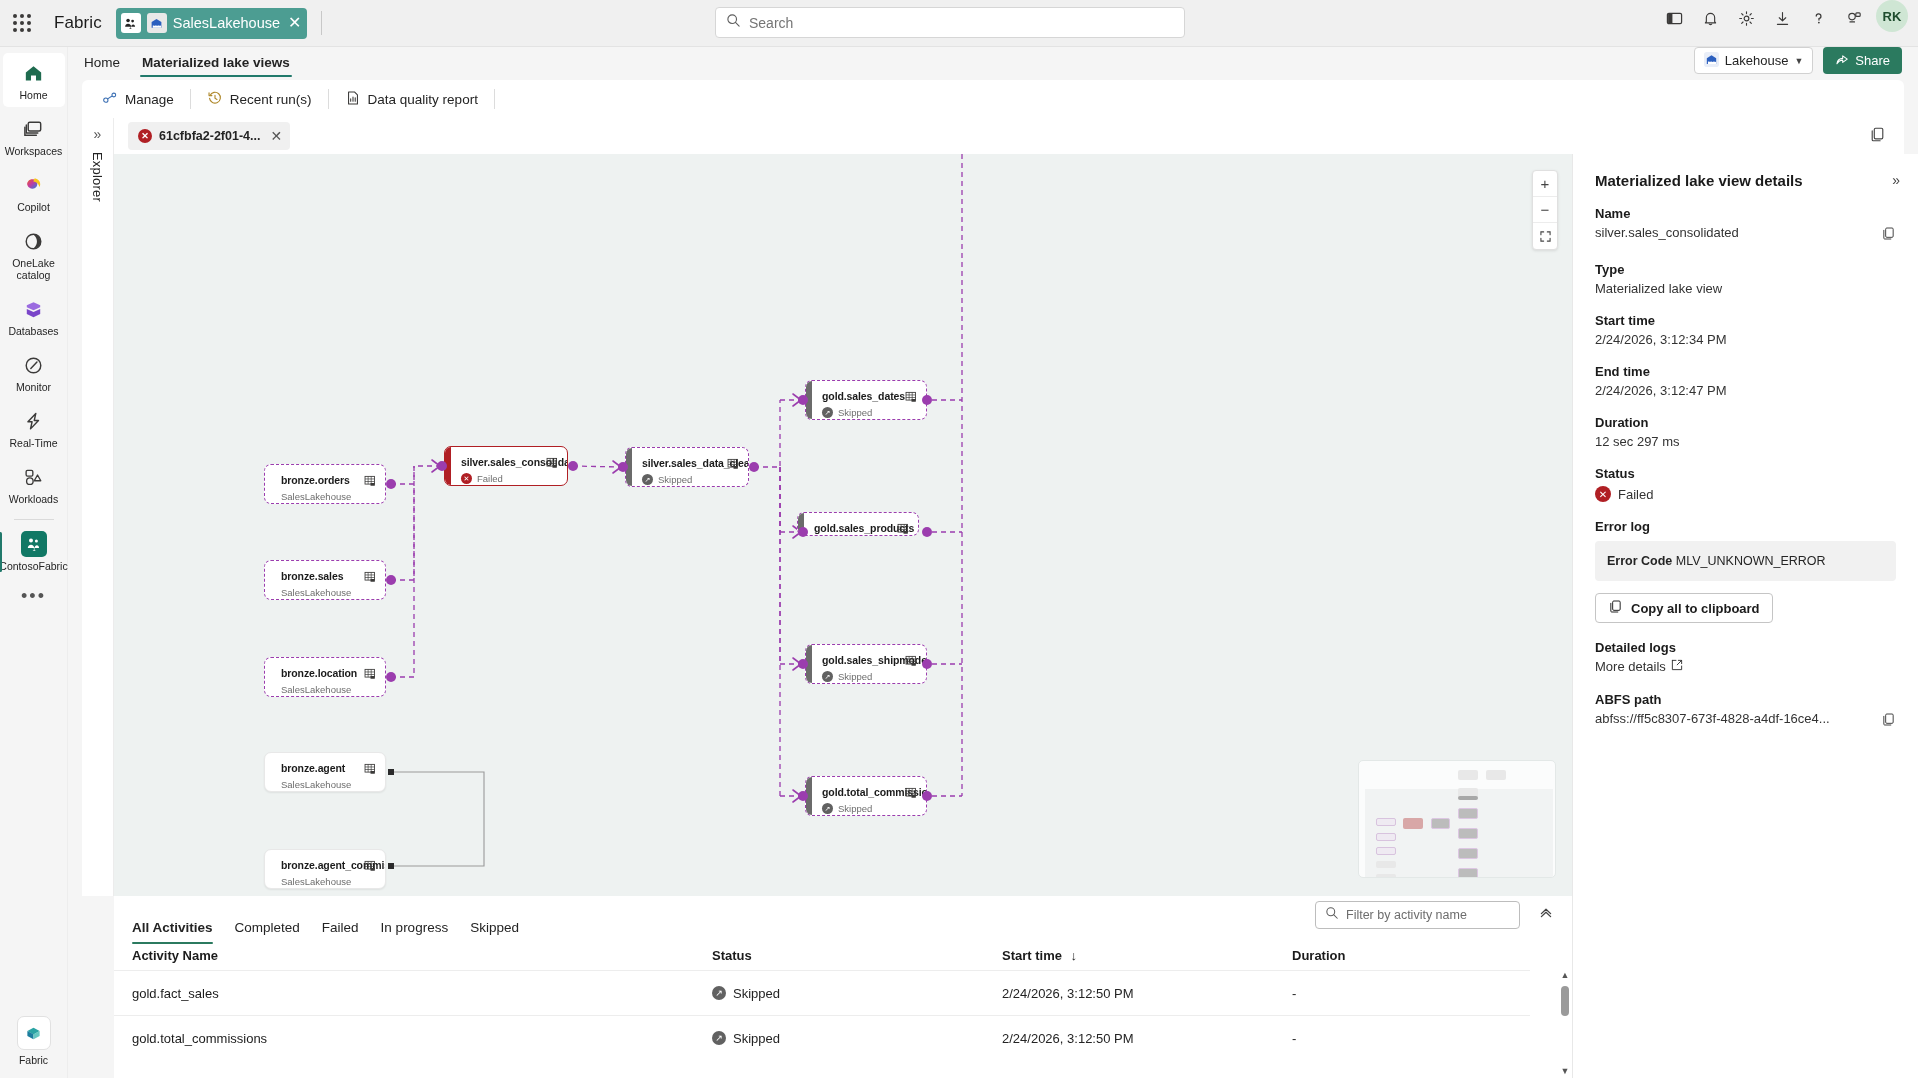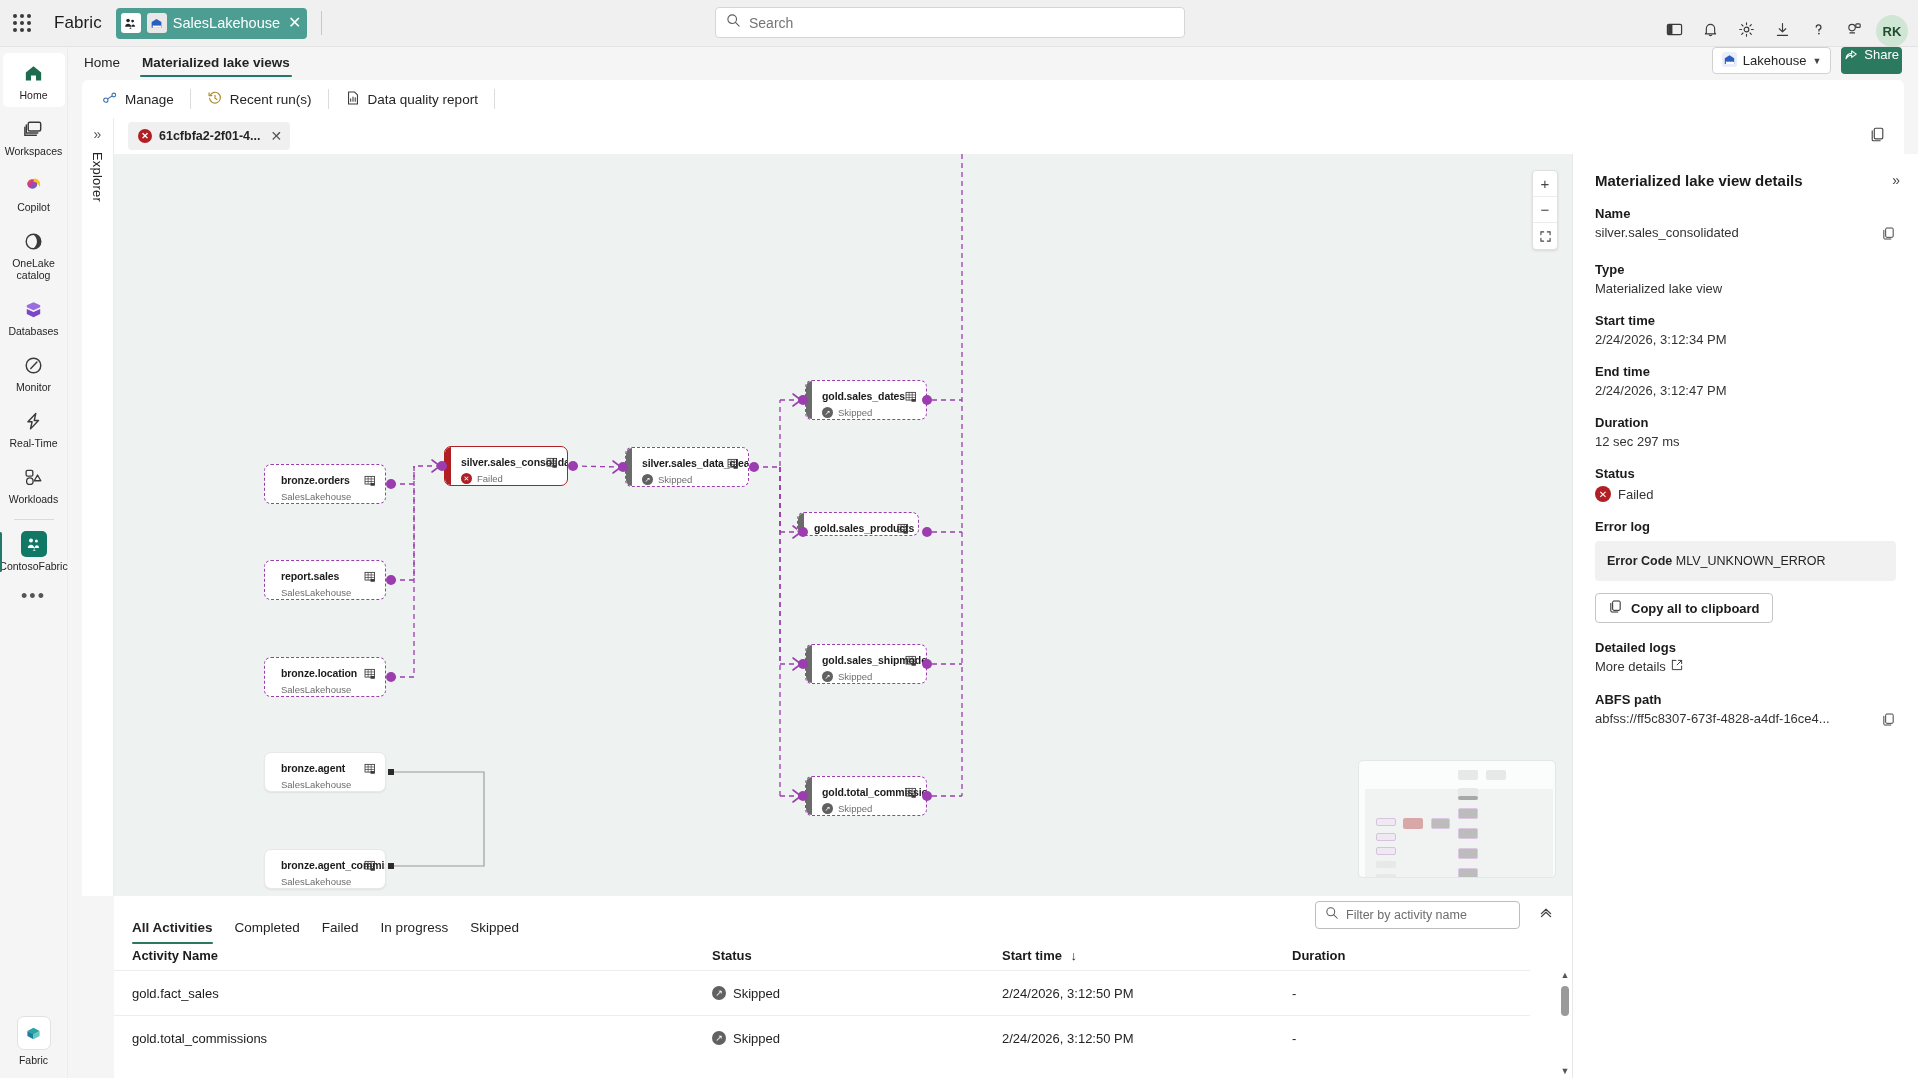--- a/index.html
+++ b/index.html
@@ -35,21 +35,21 @@
   }
   .ws-chip .nm { color:#fff; font-size:14.5px; white-space:nowrap; }
   .ws-chip .cl { color:#fff; font-size:16px; margin-left:2px; line-height:1; }
   .vsep { width:1px; height:24px; background:#c8c8c8; margin-left:14px; }
   .searchwrap { position:absolute; left:715px; top:7px; width:470px; height:31px; }
   .searchbox {
     width:100%; height:100%; background:#fff; border:1px solid #d6d6d6; border-radius:4px;
     display:flex; align-items:center; padding:0 10px; gap:8px; cursor:text;
   }
   .searchbox .ph { color:#757575; font-size:14px; }
-  .topicons { position:absolute; right:10px; top:0; height:47px; display:flex; align-items:flex-end; }
+  .topicons { position:absolute; right:10px; top:0; height:47px; display:flex; align-items:flex-start; }
   .ticon {
     width:36px; height:36px; display:flex; align-items:center; justify-content:center;
     border-radius:4px; cursor:pointer; color:#3b3a39;
   }
   .avatar {
     width:32px; height:32px; border-radius:50%; background:#cfe6d4; color:#1f4d2e;
     display:flex; align-items:center; justify-content:center; font-size:13px; font-weight:600;
     margin-left:4px; cursor:pointer;
   }
 
@@ -92,21 +92,21 @@
   .ph-tab.active::after {
     content:''; position:absolute; left:0; right:0; bottom:0; height:2.5px; background:#21796b; border-radius:2px;
   }
   .headright { position:absolute; right:16px; bottom:3px; display:flex; align-items:center; gap:10px;margin-top:28px; }
   .lh-btn {
     height:27px; border:1px solid #d1d1d1; background:#fff; border-radius:4px;
     display:flex; align-items:center; gap:6px; padding:0 9px; font-size:13px; color:#242424; cursor:pointer;
   }
   .share-btn {
     height:27px; background:#2b7a5f; color:#fff; border-radius:4px;
-    display:flex; gap:6px; padding:0 3px; font-size:13px; cursor:pointer;
+    display:flex; align-items:center; gap:6px; padding:0 12px; font-size:13px; cursor:pointer;
   }
 
   
   .ribbon {
     position:absolute; left:82px; top:80px; width:1822px; height:38px;
     background:#fff; border-radius:6px 6px 0 0; display:flex; align-items:center; padding-left:10px;
   }
   .rb-btn {
     height:28px; display:flex; align-items:center; gap:7px; padding:0 10px;
     font-size:13.5px; color:#242424; border-radius:4px; cursor:pointer;
@@ -603,21 +603,21 @@
     <div class="node n-dashed" style="left:150px;top:310px;width:122px;height:40px;">
       <div class="ttl">bronze.orders</div>
       <div class="tbl"><svg width="12" height="12" viewBox="0 0 14 14">
             <rect x="1.2" y="1.6" width="11" height="9" fill="none" stroke="#3b3a39" stroke-width="1"></rect>
             <path d="M1.2 4.6h11M1.2 7.6h11M4.8 1.6v9M8.4 1.6v9" stroke="#3b3a39" stroke-width=".8"></path>
             <path d="M7.6 9.4h5v3.2h-5z" fill="#3b3a39"></path>
           </svg></div>
       <div class="sub">SalesLakehouse</div>
     </div>
     <div class="node n-dashed" style="left:150px;top:406px;width:122px;height:40px;">
-      <div class="ttl">report.sales</div>
+      <div class="ttl">bronze.sales</div>
       <div class="tbl"><svg width="12" height="12" viewBox="0 0 14 14">
             <rect x="1.2" y="1.6" width="11" height="9" fill="none" stroke="#3b3a39" stroke-width="1"></rect>
             <path d="M1.2 4.6h11M1.2 7.6h11M4.8 1.6v9M8.4 1.6v9" stroke="#3b3a39" stroke-width=".8"></path>
             <path d="M7.6 9.4h5v3.2h-5z" fill="#3b3a39"></path>
           </svg></div>
       <div class="sub">SalesLakehouse</div>
     </div>
     <div class="node n-dashed" style="left:150px;top:503px;width:122px;height:40px;text-align:right;">
       <div class="ttl">bronze.location</div>
       <div class="tbl"><svg width="12" height="12" viewBox="0 0 14 14">

